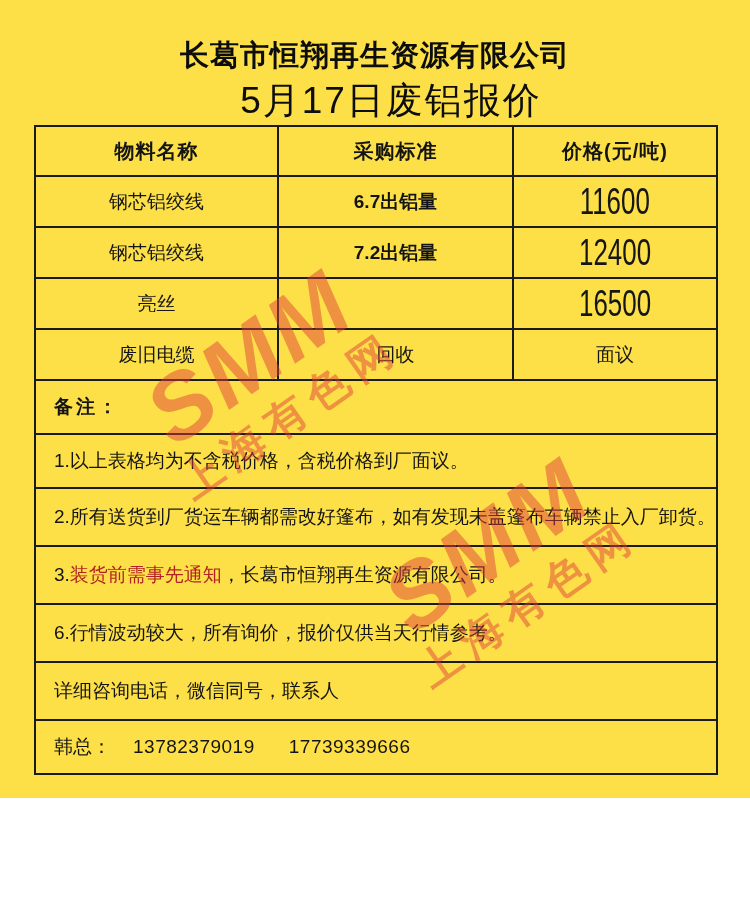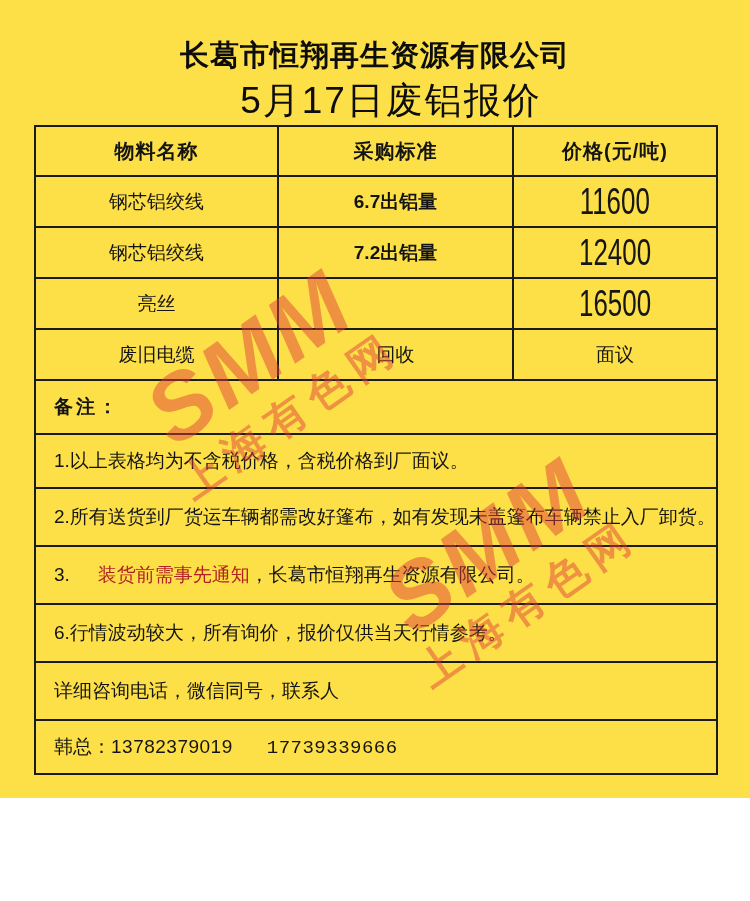--- a/index.html
+++ b/index.html
@@ -18,23 +18,23 @@
          overflow:hidden;white-space:nowrap;}
   table.quote th{font-weight:bold;font-size:20px;letter-spacing:1px;}
   tr.hrow{height:50px;}
   tr.drow{height:51px;}
   td.bold{font-weight:bold;}
   td.price .num{display:inline-block;font-size:36px;letter-spacing:0;
          transform:scaleX(0.72);transform-origin:center;color:#161616;}
   tr.brow td{height:52px;text-align:left;padding-left:18px;}
   tr.brow.tall td{height:56px;}
   td.notehead{font-weight:bold;font-size:20px;letter-spacing:3px;}
-  .red{color:#b22222;margin-left:28px;}
-  .tel{letter-spacing:0.5px;}
-  .tel2{margin-left:34px;font-family:Liberation Mono, monospace;}
+  .red{color:#b22222;}
+  .tel{letter-spacing:0.5px;margin-left:22px;}
+  .tel2{margin-left:34px;}
 
   .wm{position:absolute;transform:translate(-50%,-50%) rotate(-35deg);
       text-align:center;color:rgba(222,60,60,0.48);pointer-events:none;z-index:5;}
   .wm .brand{display:block;font-size:92px;font-weight:bold;font-style:italic;
       letter-spacing:4px;line-height:0.85;}
   .wm .site{display:block;font-size:42px;font-weight:bold;letter-spacing:9px;
       margin-top:4px;white-space:nowrap;}
   .wm1{left:266px;top:382px;}
   .wm2{left:504px;top:570px;}
 </style>

